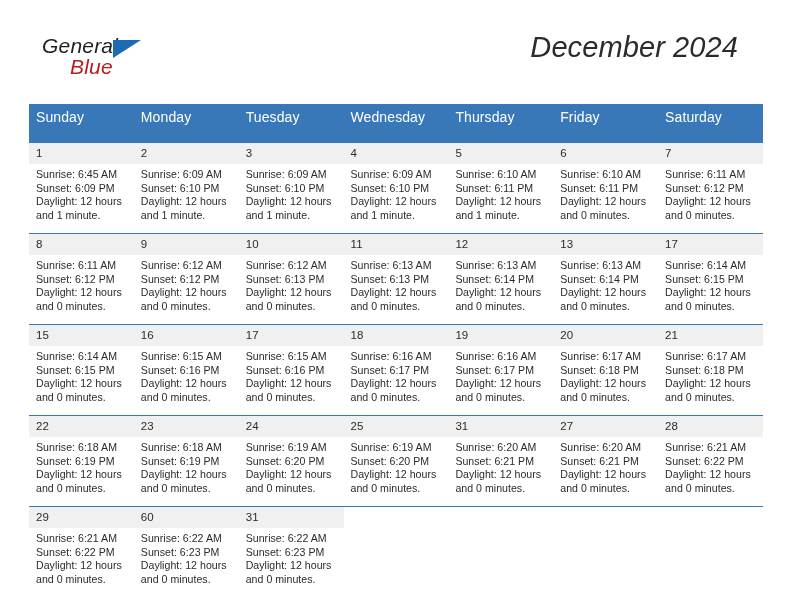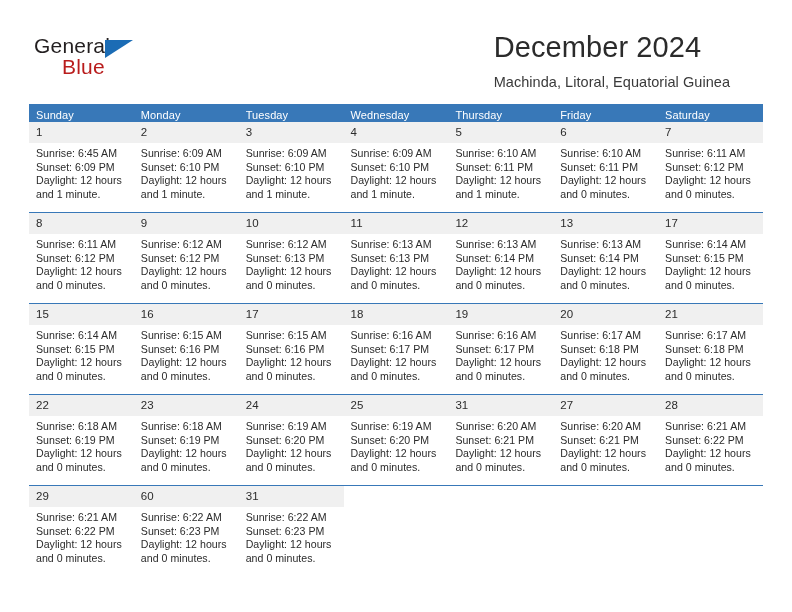--- a/index.html
+++ b/index.html
@@ -17,24 +17,25 @@
   .page {
     position: relative;
     width: 792px;
     height: 612px;
     box-sizing: border-box;
   }
 
   
   .header {
     position: absolute;
-    left: 0;
+    left: 8px;
     top: 0;
     width: 764px;
     height: 104px;
+    font-style: italic;
   }
   .logo {
     position: absolute;
     left: 34px;
     top: 34px;
     width: 120px;
     height: 46px;
     user-select: none;
   }
   .logo-general {
@@ -90,24 +91,24 @@
     position: absolute;
     left: 29px;
     top: 104px;
     width: 734px;
     border-collapse: collapse;
     table-layout: fixed;
   }
   .calendar th {
     background: #3878b8;
     color: #ffffff;
-    font-size: 11px;
+    font-size: 14px;
     font-weight: normal;
     text-align: left;
-    padding: 5px 0 0 7px;
+    padding: 5px 0 17px 7px;
     height: 12px;
     letter-spacing: 0.1px;
   }
   .calendar td {
     vertical-align: top;
     width: 104.85px;
     padding: 0;
     border-top: 1px solid #3878b8;
     height: 90px;
   }
@@ -148,21 +149,20 @@
   <div class="header">
 
     <div class="logo">
       <span class="logo-general">General</span>
       <span class="logo-triangle"></span>
       <span class="logo-blue">Blue</span>
     </div>
 
     <div class="title-block">
       <div class="cal-title">December 2024</div>
-      <div class="cal-subtitle">Machinda, Litoral, Equatorial Guinea</div>
     </div>
 
   </div>
 
   <table class="calendar">
     <thead>
       <tr>
         <th>Sunday</th>
         <th>Monday</th>
         <th>Tuesday</th>

